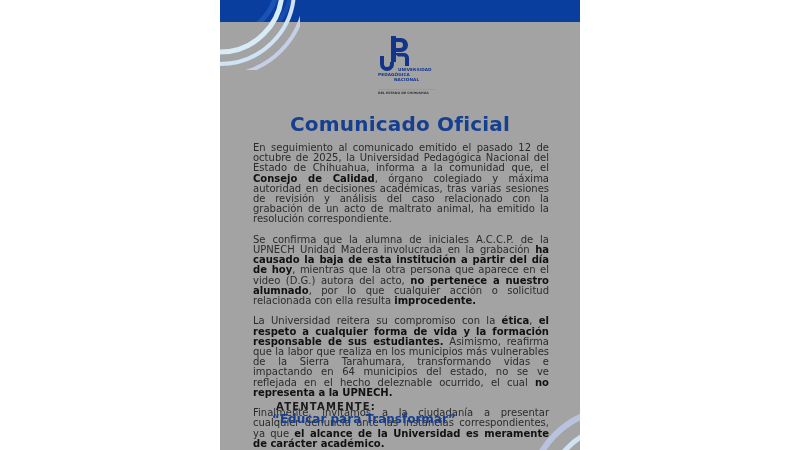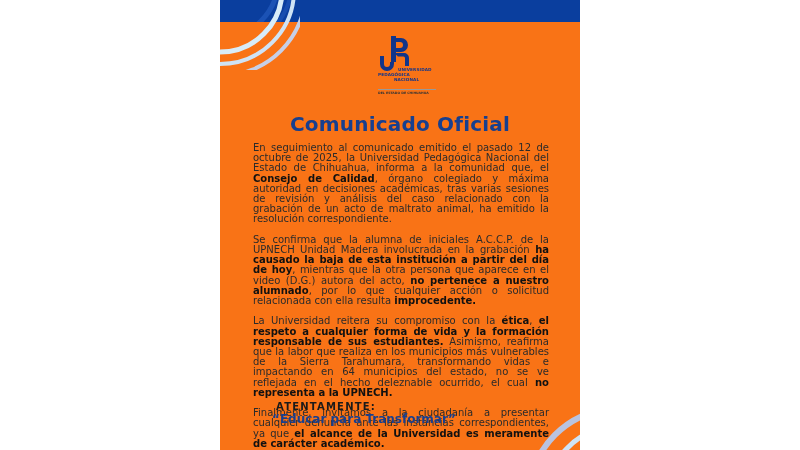--- a/index.html
+++ b/index.html
@@ -1,17 +1,17 @@
 <!DOCTYPE html>
 <html><head>
 <meta charset="utf-8">
 <style>
   html, body { margin:0; padding:0; }
   body { width:800px; height:450px; background:#ffffff; position:relative; overflow:hidden; font-family:"DejaVu Sans", sans-serif; }
-  .doc { position:absolute; left:220px; top:0; width:360px; height:450px; background:#f97316; overflow:hidden; }
+  .doc { position:absolute; left:220px; top:0; width:360px; height:450px; background:#a3a3a3; overflow:hidden; }
   .banner { position:absolute; left:0; top:0; width:360px; height:22px; background:#0a3e9e; overflow:hidden; }
   .deco-tl { position:absolute; left:-80px; top:-90px; width:160px; height:160px; pointer-events:none; }
   .deco-br { position:absolute; right:-70px; bottom:-80px; width:180px; height:180px; pointer-events:none; }
   .logo { position:absolute; left:158px; top:36px; width:60px; height:60px; }
   .logo-mark { position:absolute; left:2px; top:0; width:30px; height:40px; }
   .logo-text { position:absolute; left:0; top:31px; font-size:4.2px; font-weight:bold; color:#12358a; line-height:5px; letter-spacing:0.1px; white-space:nowrap; }
   .logo-text .l1 { padding-left:20px; }
   .logo-text .l2 { padding-left:0; }
   .logo-text .l3 { padding-left:16px; }
   .logo-sub { position:absolute; left:0; top:53px; width:58px; border-top:0.5px solid #999; font-size:3.2px; color:#333; font-weight:bold; padding-top:1px; white-space:nowrap; }

